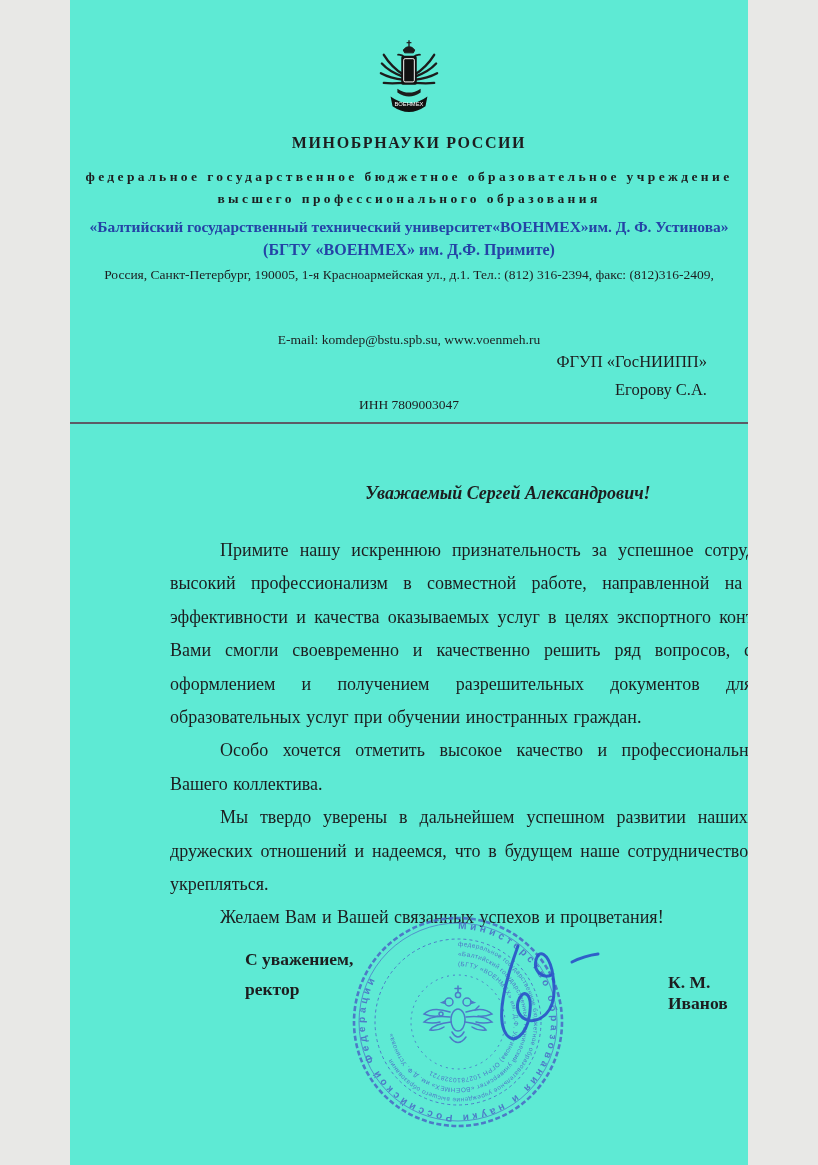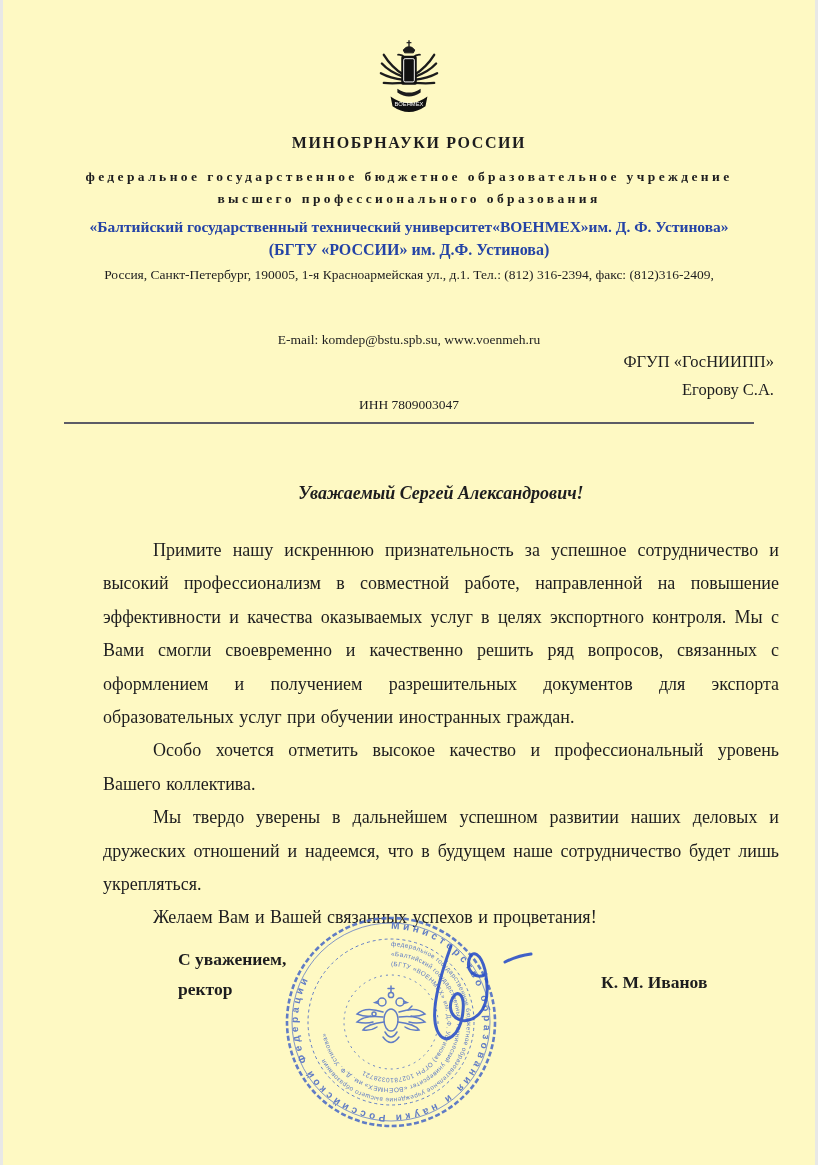--- a/index.html
+++ b/index.html
@@ -1,17 +1,17 @@
 <!DOCTYPE html>
 <html><head>
 <meta charset="utf-8">
 <style>
   html,body{margin:0;padding:0;}
   body{background:#e8e8e6;font-family:"Liberation Serif","DejaVu Serif",serif;}
-  #sheet{position:relative;width:812px;height:1165px;margin:0 auto;background:#fef9c3;overflow:hidden;color:#1d1d1f;}
+  #sheet{position:relative;width:678px;height:1165px;margin:0 auto;background:#5eead4;overflow:hidden;color:#1d1d1f;}
 
   
   #letterhead{position:absolute;top:0;left:0;right:0;text-align:center;}
   .logo-wrap{margin-top:38px;}
   .ministry{margin-top:10px;font-size:16px;font-weight:bold;letter-spacing:1.6px;}
   .org-type{margin-top:17px;font-size:13.5px;font-weight:bold;letter-spacing:3.4px;}
   .org-type2{margin-top:6px;font-size:13.5px;font-weight:bold;letter-spacing:3.4px;font-family:Liberation Serif, serif;}
   .org-name1{margin-top:11px;font-size:15.5px;font-weight:bold;color:#2443a6;}
   .org-name2{margin-top:5px;font-size:16px;font-weight:bold;color:#2443a6;}
   .addr{margin-top:7px;font-size:13.5px;line-height:18px;text-align:center;}
@@ -76,21 +76,21 @@
 
         <path d="M13 60 Q32 74 51 60 L49 70 Q32 82 15 70 Z" fill="#111"></path>
         <text x="32" y="70" text-anchor="middle" font-size="6" font-family="Liberation Sans, sans-serif" fill="#fcfcfa">ВОЕНМЕХ</text>
       </svg>
     </div>
 
     <div class="ministry">МИНОБРНАУКИ РОССИИ</div>
     <div class="org-type">федеральное государственное бюджетное образовательное учреждение</div>
     <div class="org-type2">высшего профессионального образования</div>
     <div class="org-name1">«Балтийский государственный технический университет«ВОЕНМЕХ»им. Д. Ф. Устинова»</div>
-    <div class="org-name2">(БГТУ «РОССИИ» им. Д.Ф. Устинова)</div>
+    <div class="org-name2">(БГТУ «ВОЕНМЕХ» им. Д.Ф. Примите)</div>
     <div class="addr">Россия, Санкт-Петербург, 190005, 1-я Красноармейская ул., д.1. Тел.: (812) 316-2394, факс: (812)316-2409,</div>
     <div class="addr2">E-mail: komdep@bstu.spb.su, www.voenmeh.ru</div>
     <div class="addr3">ИНН 7809003047</div>
     <div class="rule"></div>
   </div>
 
   <div id="recipient">
     <div>ФГУП «ГосНИИПП»</div>
     <div>Егорову С.А.</div>
   </div>

